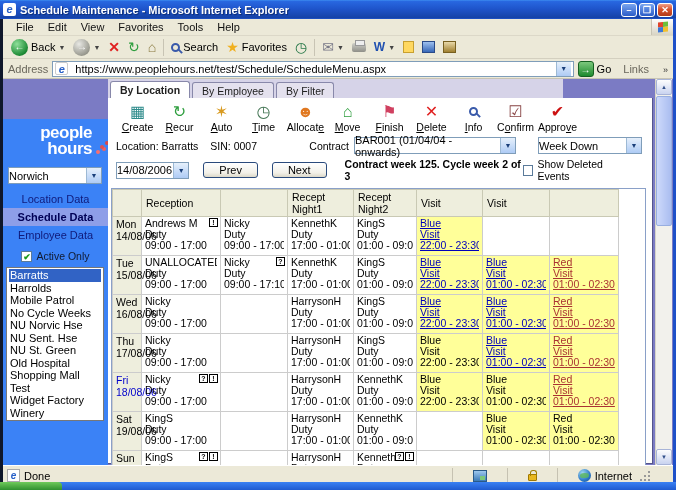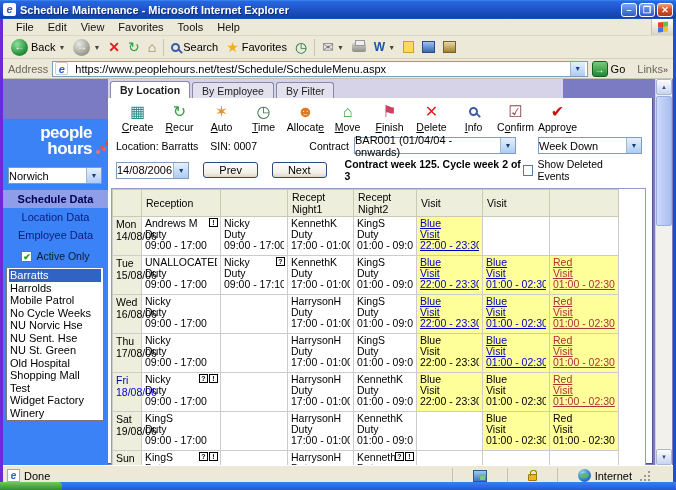--- a/index.html
+++ b/index.html
@@ -9,21 +9,21 @@
   
   .titlebar { height:19px; background:linear-gradient(180deg,#3c8cf0 0%,#2867e0 8%,#1f55cc 45%,#1543a8 92%,#1f55cc 100%);
     display:flex; align-items:center; padding:0 3px; color:#fff; font-weight:bold; font-size:11px; }
   .ie-doc-icon { width:13px; height:13px; background:#fff; border-radius:2px; color:#2860c8; font-weight:bold; font-style:italic;
     font-size:11px; line-height:12px; text-align:center; margin-right:4px; }
   .title-text { flex:1; text-shadow:1px 1px 1px #0a2a70; white-space:nowrap; overflow:hidden; }
   .winbtn { width:16px; height:14px; margin-left:2px; border:1px solid #fff; border-radius:3px; color:#fff;
     font-size:9px; line-height:12px; text-align:center; background:linear-gradient(#79a5ef,#2a5cc8); }
   .winbtn.close { background:linear-gradient(#f0a088,#d8512c 45%,#b03a1a); }
 
-  .win-body { border-left:3px solid #6d28d9; border-right:3px solid #1e50c8; height:463px; background:#ece9d8; }
+  .win-body { border-left:3px solid #0f172a; border-right:3px solid #1e50c8; height:463px; background:#ece9d8; }
 
   .menubar { height:17px; background:#ece9d8; display:flex; align-items:center; padding-left:6px; border-bottom:1px solid #dcd8c8; }
   .menu-item { padding:0 7px; color:#111; cursor:pointer; }
   .win-logo { margin-left:auto; width:22px; height:16px; background:linear-gradient(#fdfdfd,#d8d4c4); border-left:1px solid #c8c4b4;
     display:flex; align-items:center; justify-content:center; }
   .flag { width:10px; height:10px; display:grid; grid-template-columns:5px 5px; grid-template-rows:5px 5px; transform:skewY(-6deg); }
   .flag i:nth-child(1){background:#e0442c}.flag i:nth-child(2){background:#6cbf3c}.flag i:nth-child(3){background:#3c78d8}.flag i:nth-child(4){background:#f0c030}
 
   .browser-toolbar { height:23px; background:#ece9d8; display:flex; align-items:center; padding:0 4px; border-bottom:1px solid #d4d0c0; }
   .tbtn { display:flex; align-items:center; gap:3px; padding:0 4px; height:21px; cursor:pointer; }
@@ -41,21 +41,21 @@
   .ico-sq1 { width:13px; height:12px; background:linear-gradient(#9ec0ee,#3868b8); border:1px solid #2a4a88; }
   .ico-sq2 { width:13px; height:12px; background:linear-gradient(#e8d8a8,#a08030); border:1px solid #786020; }
 
   .addressbar { height:20px; background:#ece9d8; display:flex; align-items:center; padding:0 5px; gap:4px; border-bottom:1px solid #c8c4b4; }
   .addr-label { color:#6a675c; }
   .addr-box { flex:1; height:16px; background:#fff; border:1px solid #7f9db9; display:flex; align-items:center; padding:0 2px; gap:3px; }
   .addr-url { flex:1; white-space:nowrap; overflow:hidden; font-size:11px; color:#000; }
   .addr-dd { width:15px; height:14px; background:linear-gradient(#e6f0fb,#aecbf5); border-left:1px solid #9db9d4; text-align:center; font-size:7px; line-height:14px; color:#1a3f7a; }
   .go-btn { display:flex; align-items:center; gap:3px; cursor:pointer; }
   .go-ico { width:16px; height:16px; border-radius:3px; background:linear-gradient(#7cc87c,#1e8a2e); border:1px solid #156020; color:#fff; font-size:10px; line-height:15px; text-align:center; }
-  .links { color:#6a675c; margin-left:8px; display:flex; gap:0; align-items:flex-end; }
+  .links { color:#6a675c; margin-left:8px; display:flex; gap:14px; align-items:flex-end; }
 
   
   .content { position:relative; height:386px; background:#7b7bc4; overflow:hidden; }
 
   .sidebar { position:absolute; left:0; top:0; width:105px; height:100%; background:#3b82f6;margin-top:40px; }
   .logo { position:relative; color:#fff; font-weight:bold; font-size:17px; letter-spacing:-0.5px; padding:6px 16px 2px 0; text-align:right; line-height:16px; }
   .logo-swirl { position:absolute; right:4px; top:26px; width:4px; height:4px; border-radius:50%; background:#e05050;
     box-shadow:5px -4px 0 #d84848, 9px -10px 0 #c84040, 10px -17px 0 #b83838, 2px 2px 0 #f06060, -4px 5px 0 #f87070; }
   .xp-select { background:#fff; border:1px solid #7f9db9; height:17px; display:flex; align-items:center; padding-left:0; font-size:11px; cursor:pointer; }
   .xp-select .dd { margin-left:auto; width:15px; height:15px; background:linear-gradient(#e6f0fb,#aecbf5); border-left:1px solid #9db9d4;
@@ -246,22 +246,22 @@
       <div class="sidebar">
         <div class="logo">
           <div>people</div>
           <div>hours</div>
           <span class="logo-swirl"></span>
         </div>
         <div class="xp-select region">
           <span>Norwich</span>
           <span class="dd">▼</span>
         </div>
+        <div class="nav-item">Location Data</div>
         <div class="nav-item active">Schedule Data</div>
-        <div class="nav-item">Location Data</div>
         <div class="nav-item">Employee Data</div>
         <div class="active-only">
           <span class="cbx" id="active-only-cbx">✔</span>
           <span>Active Only</span>
         </div>
         <div class="loc-list">
             <div class="loc-item selected">Barratts</div>
             <div class="loc-item">Harrolds</div>
             <div class="loc-item">Mobile Patrol</div>
             <div class="loc-item">No Cycle Weeks</div>

